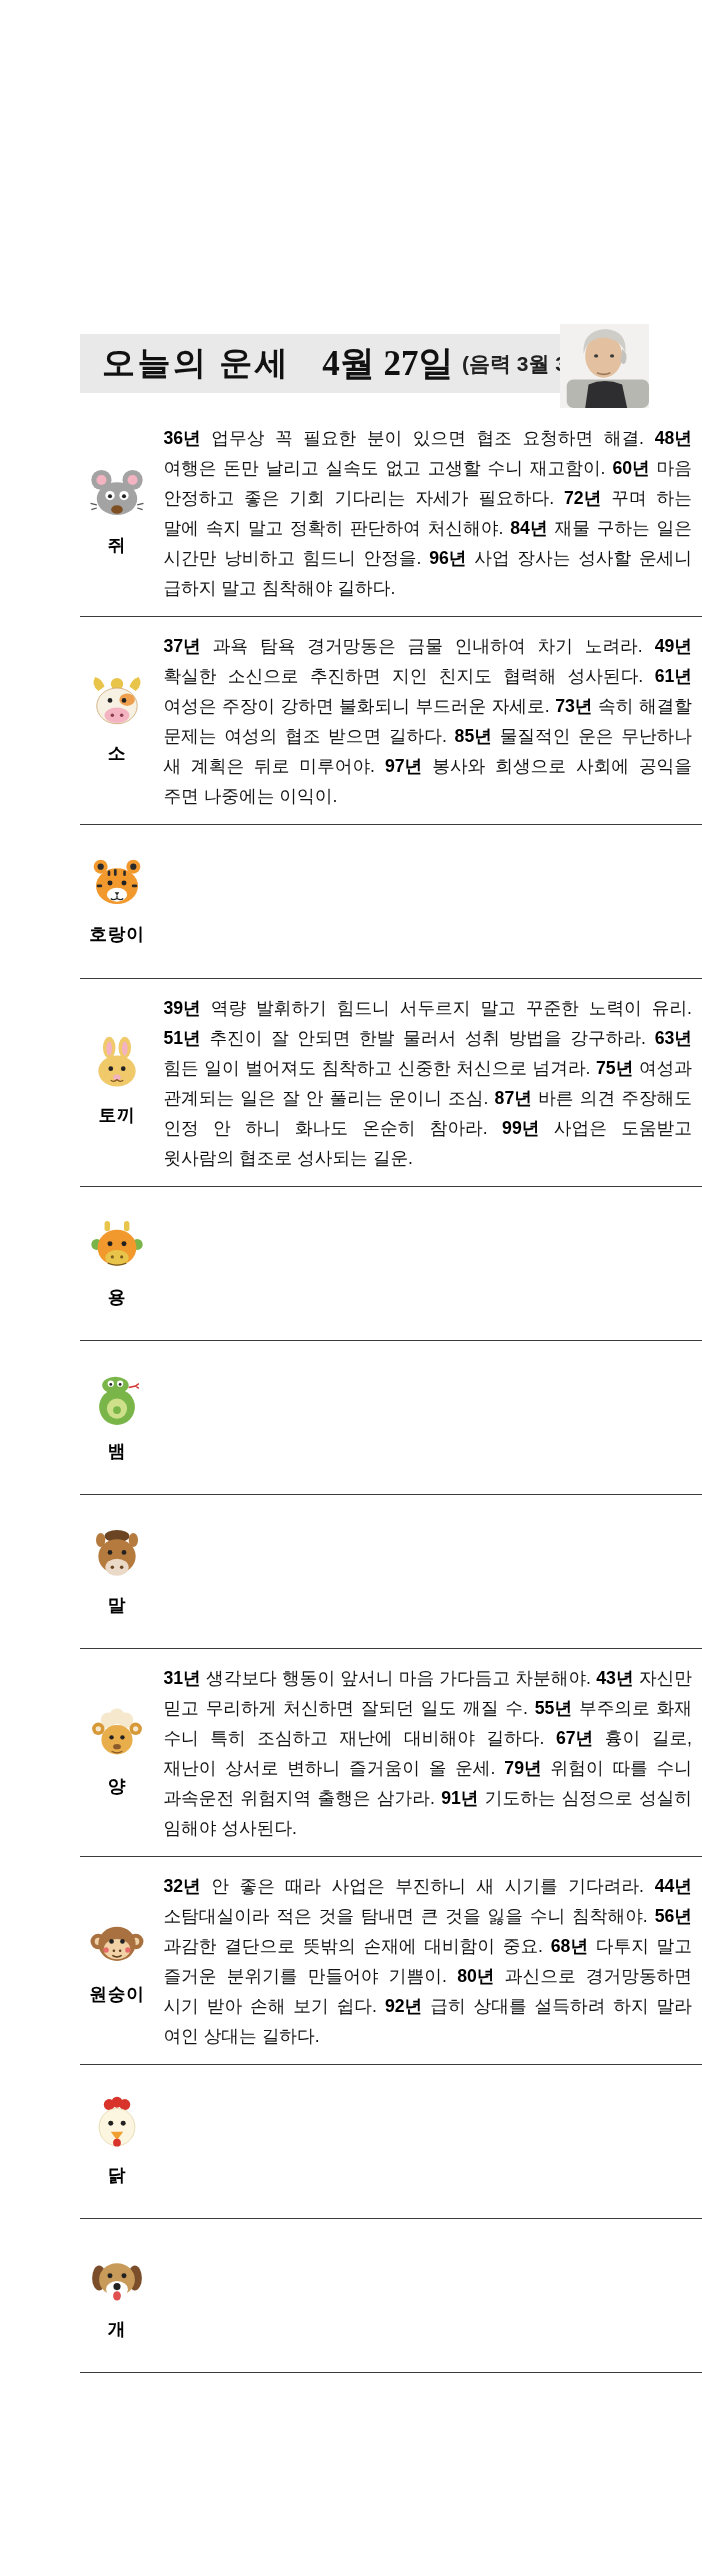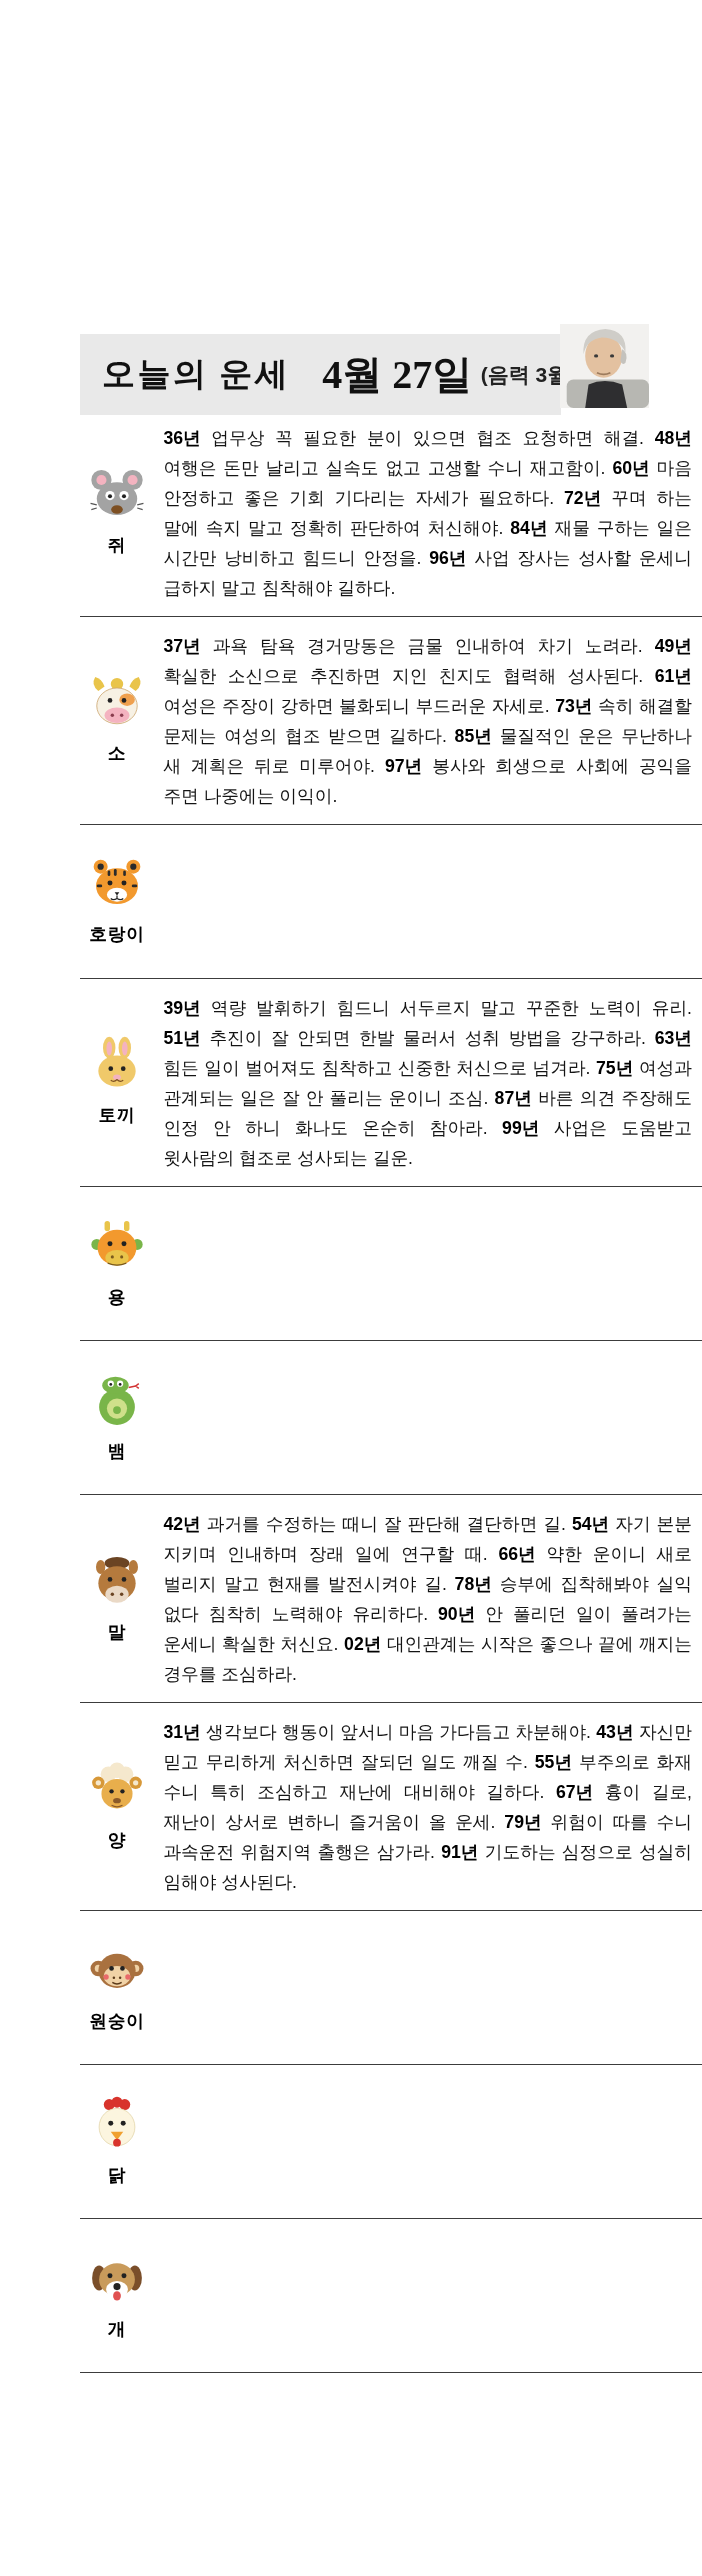--- a/index.html
+++ b/index.html
@@ -3,25 +3,25 @@
 <meta charset="utf-8">
 <style>
   html,body{margin:0;padding:0;}
   body{
     width:703px;height:2576px;background:#ffffff;position:relative;
     overflow:hidden;font-family:"Liberation Sans",sans-serif;color:#111;
   }
   .sheet{position:absolute;left:80px;top:331px;width:623px;}
   
   .masthead{position:relative;height:76px;}
-  .band{position:absolute;left:0;top:3.4px;width:481px;height:81px;background:#e9e9e9;
+  .band{position:absolute;left:0;top:3.4px;width:481px;height:59px;background:#e9e9e9;
         display:flex;align-items:center;}
   .title{font-family:"Liberation Serif",serif;font-weight:bold;font-size:33px;
          letter-spacing:2.5px;margin-left:22px;white-space:nowrap;}
-  .date{font-family:"Liberation Serif",serif;font-weight:bold;font-size:40px;
+  .date{font-family:"Liberation Serif",serif;font-weight:bold;font-size:35px;
         margin-left:32px;white-space:nowrap;}
   .lunar{font-size:21px;margin-left:8.4px;white-space:nowrap;font-weight:600;color:#222;}
   .photo{position:absolute;left:480px;top:-6.7px;width:89px;height:84px;overflow:hidden;}
   
   .rows{margin-top:1.7px;border-bottom:1.7px solid #3c3c3c;}
   .row{display:flex;padding:5.9px 0 6.7px 0;min-height:154px;box-sizing:border-box;}
   .row + .row{border-top:1.7px solid #3c3c3c;}
   .animal-col{width:74px;flex:0 0 74px;display:flex;flex-direction:column;
               align-items:center;justify-content:center;gap:11px;}
   .animal-col .icon{width:56px;height:56px;display:block;}
@@ -174,21 +174,20 @@
               <ellipse cx="57" cy="18" rx="6" ry="9" fill="#b57a3d"></ellipse>
               <ellipse cx="36" cy="39" rx="24" ry="22" fill="#b57a3d"></ellipse>
               <circle cx="27" cy="34" r="3" fill="#222"></circle>
               <circle cx="45" cy="34" r="3" fill="#222"></circle>
               <ellipse cx="36" cy="53" rx="15" ry="11" fill="#ead9c6"></ellipse>
               <circle cx="30" cy="53" r="2.2" fill="#6b4423"></circle>
               <circle cx="42" cy="53" r="2.2" fill="#6b4423"></circle>
             </svg></span>
           <span class="animal-name">말</span>
         </div>
-        <p class="fortune-text"><b>42년</b> 과거를 수정하는 때니 잘 판단해 결단하면 길. <b>54년</b> 자기 본분 지키며 인내하며 장래 일에 연구할 때. <b>66년</b> 약한 운이니 새로 벌리지 말고 현재를 발전시켜야 길. <b>78년</b> 승부에 집착해봐야 실익 없다 침착히 노력해야 유리하다. <b>90년</b> 안 풀리던 일이 풀려가는 운세니 확실한 처신요. <b>02년</b> 대인관계는 시작은 좋으나 끝에 깨지는 경우를 조심하라.</p>
       </section>
       <section class="row">
         <div class="animal-col">
           <span class="icon"><svg viewBox="0 0 72 72" width="56" height="56">
               <circle cx="25" cy="17" r="10" fill="#f5e8cd"></circle>
               <circle cx="36" cy="12" r="10" fill="#f5e8cd"></circle>
               <circle cx="47" cy="17" r="10" fill="#f5e8cd"></circle>
               <circle cx="12" cy="28" r="8" fill="#d79838"></circle>
               <circle cx="60" cy="28" r="8" fill="#d79838"></circle>
               <circle cx="12" cy="28" r="3.4" fill="#f5e8cd"></circle>
@@ -215,20 +214,21 @@
               <circle cx="29" cy="34" r="3" fill="#222"></circle>
               <circle cx="43" cy="34" r="3" fill="#222"></circle>
               <circle cx="22" cy="45" r="3.4" fill="#e86a6a"></circle>
               <circle cx="50" cy="45" r="3.4" fill="#e86a6a"></circle>
               <circle cx="32" cy="46" r="1.6" fill="#5a3a1a"></circle>
               <circle cx="40" cy="46" r="1.6" fill="#5a3a1a"></circle>
               <path d="M30 52 Q36 56 42 52" stroke="#5a3a1a" stroke-width="1.8" fill="none"></path>
             </svg></span>
           <span class="animal-name">원숭이</span>
         </div>
+        <p class="fortune-text"><b>32년</b> 안 좋은 때라 사업은 부진하니 새 시기를 기다려라. <b>44년</b> 소탐대실이라 적은 것을 탐내면 큰 것을 잃을 수니 침착해야. <b>56년</b> 과감한 결단으로 뜻밖의 손재에 대비함이 중요. <b>68년</b> 다투지 말고 즐거운 분위기를 만들어야 기쁨이. <b>80년</b> 과신으로 경거망동하면 시기 받아 손해 보기 쉽다. <b>92년</b> 급히 상대를 설득하려 하지 말라 여인 상대는 길하다.</p>
       </section>
       <section class="row">
         <div class="animal-col">
           <span class="icon"><svg viewBox="0 0 72 72" width="56" height="56">
               <circle cx="26" cy="11" r="7" fill="#d8342c"></circle>
               <circle cx="36" cy="8" r="7" fill="#d8342c"></circle>
               <circle cx="46" cy="11" r="7" fill="#d8342c"></circle>
               <ellipse cx="36" cy="40" rx="23" ry="24" fill="#fcf5df" stroke="#e3d5a8" stroke-width="1"></ellipse>
               <circle cx="28" cy="35" r="3.2" fill="#222"></circle>
               <circle cx="44" cy="35" r="3.2" fill="#222"></circle>

